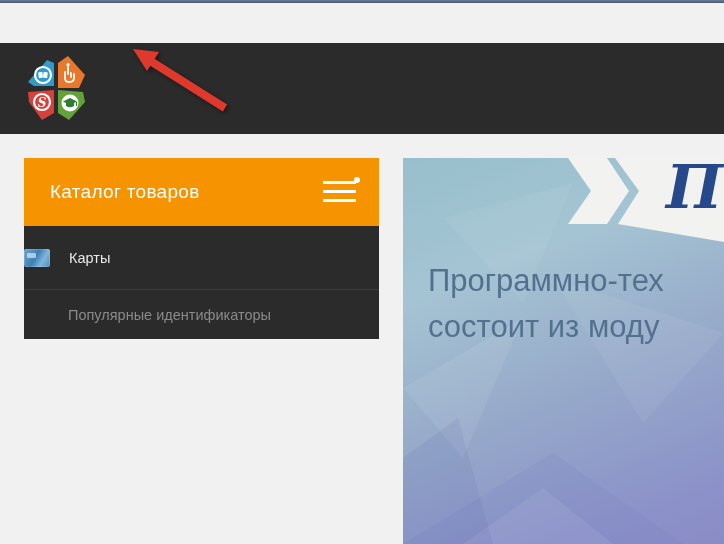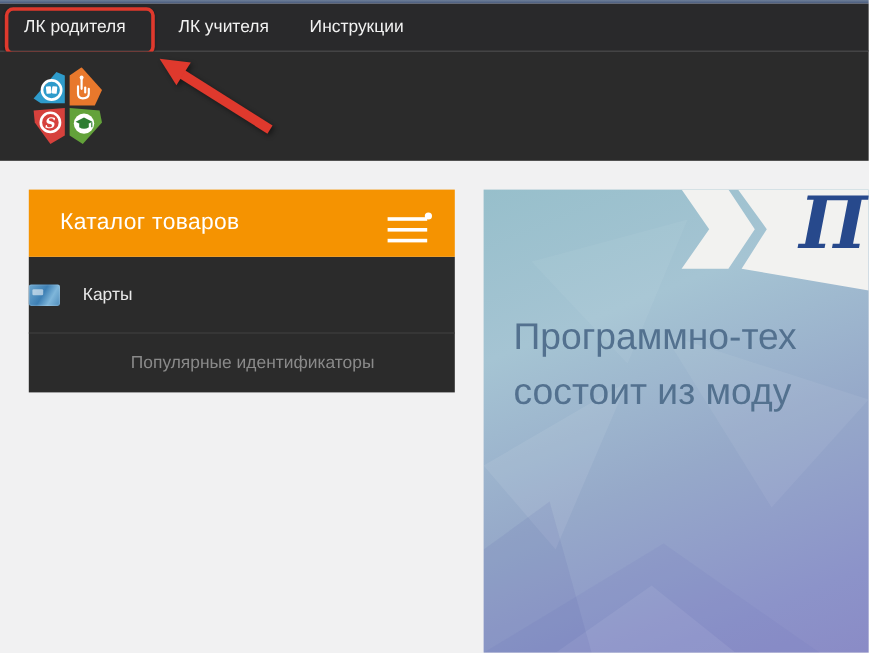--- a/index.html
+++ b/index.html
@@ -28,41 +28,41 @@
   
   .logo-band{position:absolute;left:0;top:43px;width:724px;height:91px;background:#2b2b2b;}
   .logo{position:absolute;left:27px;top:13px;width:60px;height:66px;}
 
   
   .arrow-svg{position:absolute;left:110px;top:38px;width:140px;height:85px;
     pointer-events:none;filter:drop-shadow(2px 2px 2px rgba(0,0,0,.45));}
 
   
   .sidebar{position:absolute;left:24px;top:158px;width:355px;}
-  .sidebar-header{height:56px;background:#f59301;position:relative;
+  .sidebar-header{height:68px;background:#f59301;position:relative;
     display:flex;align-items:center;}
   .sidebar-title{color:#ffffff;font-size:19px;margin-left:26px;letter-spacing:.3px;}
   .menu-icon{position:absolute;right:20px;top:19px;width:36px;height:26px;cursor:pointer;}
   .menu-icon .bar{position:absolute;left:0;width:33px;height:2.6px;background:#ffffff;}
   .menu-icon .b1{top:4px;}
   .menu-icon .b2{top:13px;}
   .menu-icon .b3{top:22px;}
   .menu-icon .dot{position:absolute;right:-1px;top:0;width:6px;height:6px;
     border-radius:50%;background:#ffffff;}
 
   .sidebar-body{background:#2b2b2b;}
   .sidebar-row{height:63px;display:flex;align-items:center;cursor:pointer;}
   .card-thumb{width:26px;height:18px;border-radius:2px;
     background:linear-gradient(120deg,#6fa8cf 0%,#3d7fb4 45%,#7fb6da 70%,#4e8cba 100%);
     box-shadow:inset 0 0 0 1px rgba(255,255,255,.15);position:relative;}
   .card-thumb:after{content:"";position:absolute;left:3px;top:4px;width:9px;height:5px;
     background:rgba(255,255,255,.55);border-radius:1px;}
   .sidebar-row .lbl{color:#e9e9e9;font-size:14.5px;margin-left:19px;}
   .sidebar-div{height:1px;background:#3e3e3e;}
-  .sidebar-foot{height:49px;display:flex;align-items:center;padding-left:18px;justify-content:center;}
+  .sidebar-foot{height:49px;display:flex;align-items:center;padding-left:44px;}
   .sidebar-foot .lbl{color:#8a8a8a;font-size:14.5px;}
 
   
   .banner{position:absolute;left:403px;top:158px;width:321px;height:386px;overflow:hidden;
     background:linear-gradient(158deg,#97bfcb 0%,#a5c4d3 28%,#96a9c9 58%,#8c93c9 86%,#8a8bc6 100%);}
   .banner svg{position:absolute;left:0;top:0;}
   .banner-script{position:absolute;left:263px;top:-6px;color:#27498c;
     font-family:"DejaVu Serif",serif;font-style:italic;font-weight:bold;
     font-size:60px;white-space:nowrap;}
   .banner-head{position:absolute;left:25px;top:100px;color:#53718f;
@@ -72,26 +72,20 @@
   .banner-list .num{color:#46679c;margin-right:13px;}
   .banner-list .word{color:#9d4b4e;}
 </style>
 </head>
 <body>
 
 <div class="stage">
 
   <div class="top-strip"></div>
 
-  <nav class="topnav">
-    <span class="nav-item i0">ЛК родителя</span>
-    <span class="nav-item i1">ЛК учителя</span>
-    <span class="nav-item i2">Инструкции</span>
-    <div class="hl-rect"></div>
-  </nav>
 
   <header class="logo-band">
     <svg class="logo" viewBox="0 0 60 66" width="60" height="66">
 
       <g>
         <polygon points="1,26 20,4 27,7 27,30 7,30" fill="#2e9bcb"></polygon>
         <circle cx="16" cy="19" r="8" fill="none" stroke="#ffffff" stroke-width="2.2"></circle>
         <g>
           <rect x="11.5" y="16" width="4.2" height="6" rx="0.8" fill="#ffffff" transform="rotate(-6 13.6 19)"></rect>
           <rect x="16.3" y="16" width="4.2" height="6" rx="0.8" fill="#ffffff" transform="rotate(6 18.4 19)"></rect>

